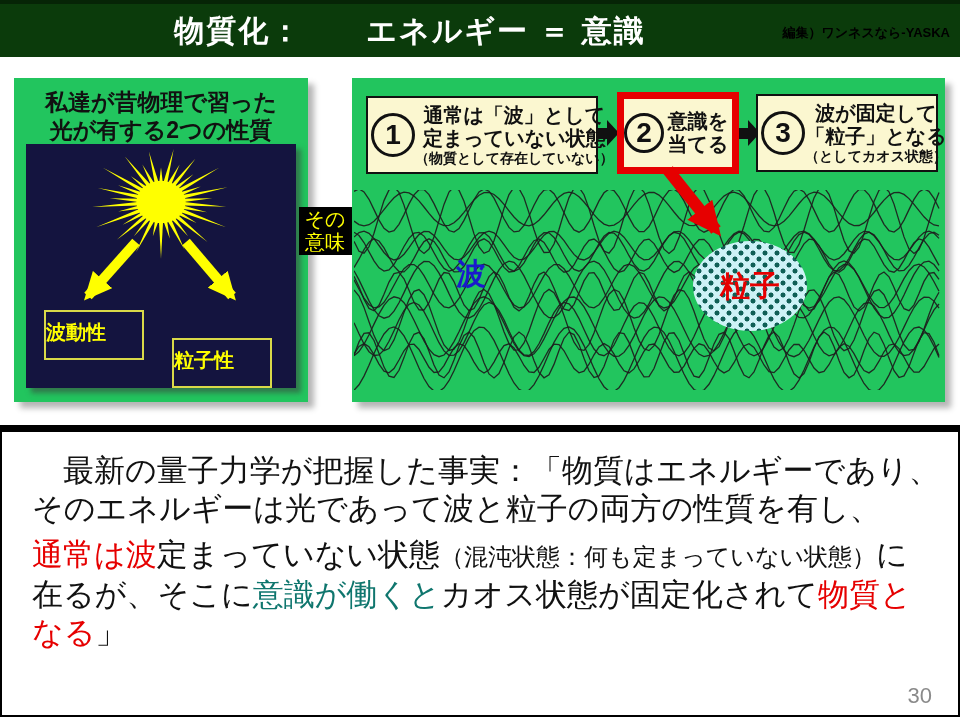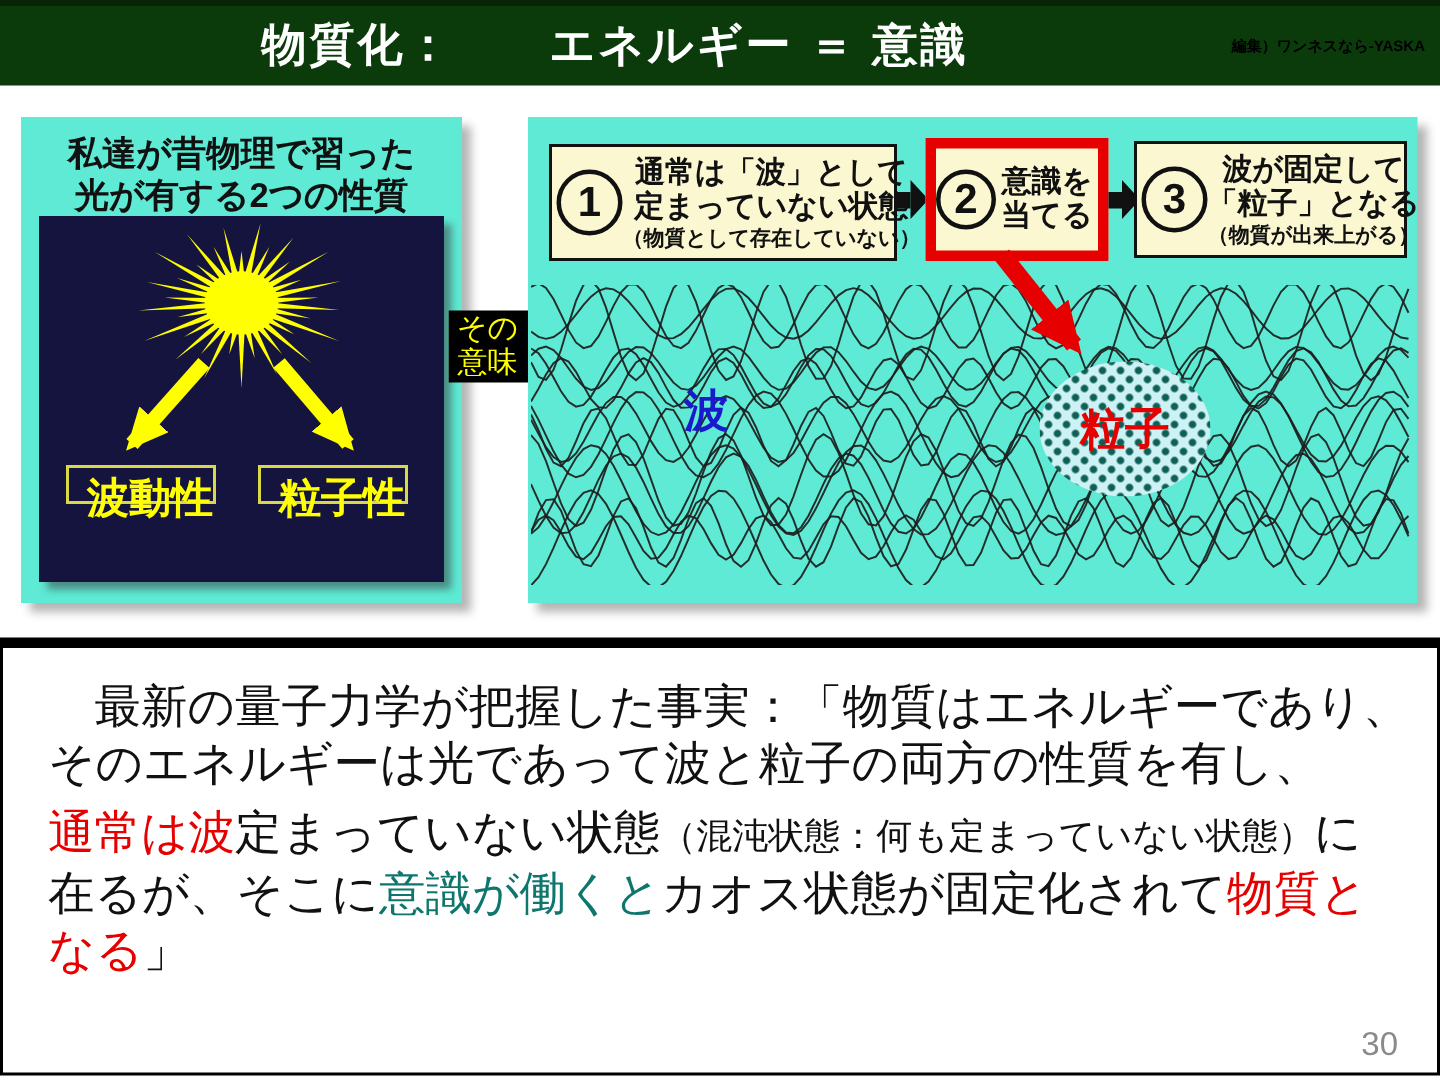--- a/index.html
+++ b/index.html
@@ -11,46 +11,46 @@
   .header{
     position:absolute;left:0;top:0;width:960px;height:57px;
     background:#0b3b0b;border-top:4px solid #062406;box-sizing:border-box;
   }
   .header-title{
     position:absolute;left:0;top:0;width:820px;height:53px;line-height:53px;
     text-align:center;color:#ffffff;font-size:30px;font-weight:bold;letter-spacing:2px;
     white-space:nowrap;
   }
   .header-credit{
-    position:absolute;right:10px;top:20px;font-size:10px;font-weight:bold;white-space:nowrap;text-align:right;
+    position:absolute;right:10px;top:20px;font-size:13px;font-weight:bold;white-space:nowrap;text-align:right;
   }
   
   .panel{
-    position:absolute;background:#5eead4;box-shadow:6px 6px 6px #b5b5b5;
+    position:absolute;background:#22c55e;box-shadow:6px 6px 6px #b5b5b5;
   }
   .panel-left{left:14px;top:78px;width:294px;height:324px;}
   .panel-right{left:352px;top:78px;width:593px;height:324px;}
   
   .lp-heading{
     padding-top:10px;text-align:center;color:#111;font-weight:bold;
     font-size:23px;line-height:28px;white-space:nowrap;
   }
   .navy-box{
     position:absolute;left:12px;top:66px;width:270px;height:244px;
     background:#14143f;box-shadow:5px 5px 5px rgba(60,60,60,.55);
   }
   .sun-svg{position:absolute;left:62px;top:0px;}
   .navy-arrows{position:absolute;left:0;top:0;}
   .prop-box{
-    position:absolute;top:166px;width:100px;height:26px;box-sizing:border-box;
-    border:2px solid #d9d948;color:#ffff00;font-size:28px;font-weight:bold;
-    text-align:right;line-height:40px;white-space:nowrap;
+    position:absolute;top:166px;width:100px;height:50px;box-sizing:border-box;
+    border:2px solid #d9d948;color:#ffff00;font-size:20px;font-weight:bold;
+    text-align:left;line-height:40px;white-space:nowrap;
   }
   .prop-wave{left:18px;}
-  .prop-particle{left:146px;}
+  .prop-particle{left:146px;margin-top:28px;}
   
   .connector{position:absolute;left:299px;top:181px;width:82px;height:100px;}
   .connector-label{
     position:absolute;left:0px;top:27px;width:52px;text-align:center;
     color:#ffff00;font-size:20px;font-weight:normal;line-height:23px;white-space:nowrap;
   }
   
   .step-box{
     position:absolute;display:flex;align-items:center;box-sizing:border-box;
     border:2px solid #111;background:#fbf7d0;
@@ -202,21 +202,21 @@
       </div>
     </div>
 
     <div class="step-arrow arrow-2"></div>
 
     <div class="step-box step-3">
       <div class="step-num">3</div>
       <div class="step-text">
         <div class="step-line">波が固定して</div>
         <div class="step-line">「粒子」となる</div>
-        <div class="step-note">（物質が出来上がる）</div>
+        <div class="step-note">（としてカオス状態）</div>
       </div>
     </div>
 
     <svg class="waves-svg" id="waves-svg" width="589" height="200" viewBox="0 0 589 200">
         <path d="M0,31.1L5,34.6L10,35.9L15,34.7L20,31.2L25,25.9L30,19.7L35,13.3L40,7.8L45,3.9L50,2.2L55,2.9L60,6.0L65,10.9L70,17.0L75,23.4L80,29.2L85,33.5L90,35.7L95,35.4L100,32.8L105,28.2L110,22.3L115,15.9L120,9.9L125,5.3L130,2.6L135,2.3L140,4.5L145,8.7L150,14.4L155,20.8L160,27.0L165,31.9L170,35.0L175,35.8L180,34.2L185,30.3L190,24.8L195,18.5L200,12.2L205,6.9L210,3.4L215,2.1L220,3.3L225,6.8L230,12.0L235,18.2L240,24.6L245,30.1L250,34.1L255,35.8L260,35.1L265,32.1L270,27.2L275,21.1L280,14.7L285,8.9L290,4.6L295,2.4L300,2.5L305,5.1L310,9.7L315,15.6L320,22.0L325,28.0L330,32.7L335,35.4L340,35.7L345,33.6L350,29.4L355,23.6L360,17.2L365,11.1L370,6.1L375,3.0L380,2.2L385,3.8L390,7.6L395,13.1L400,19.4L405,25.7L410,31.0L415,34.6L420,35.9L425,34.7L430,31.3L435,26.1L440,19.9L445,13.5L450,7.9L455,4.0L460,2.2L465,2.9L470,5.8L475,10.7L480,16.8L485,23.2L490,29.0L495,33.4L500,35.6L505,35.5L510,32.9L515,28.4L520,22.5L525,16.0L530,10.1L535,5.4L540,2.6L545,2.3L550,4.4L555,8.6L560,14.3L565,20.7L570,26.8L575,31.8L580,35.0L585,35.8" fill="none" stroke="#1d1d1d" stroke-width="1.3" opacity="0.92"></path>
         <path d="M0,51.4L5,61.3L10,63.2L15,56.6L20,43.2L25,26.4L30,10.6L35,-0.1L40,-3.2L45,2.4L50,15.1L55,31.6L60,47.8L65,59.4L70,63.5L75,59.0L80,47.1L85,30.8L90,14.4L95,2.0L100,-3.2L105,0.2L110,11.3L115,27.2L120,43.9L125,57.0L130,63.3L135,61.0L140,50.8L145,35.2L150,18.4L155,4.6L160,-2.7L165,-1.5L170,7.8L175,22.9L180,39.8L185,54.2L190,62.5L195,62.4L200,54.0L205,39.5L210,22.6L215,7.6L220,-1.6L225,-2.6L230,4.7L235,18.6L240,35.5L245,51.0L250,61.1L255,63.2L260,56.9L265,43.7L270,27.0L275,11.1L280,0.1L285,-3.2L290,2.1L295,14.6L300,31.1L305,47.3L310,59.2L315,63.5L320,59.3L325,47.6L330,31.4L335,14.9L340,2.3L345,-3.2L350,-0.0L355,10.8L360,26.7L365,43.4L370,56.7L375,63.2L380,61.2L385,51.2L390,35.8L395,18.9L400,4.9L405,-2.6L410,-1.7L415,7.4L420,22.3L425,39.3L430,53.8L435,62.3L440,62.5L445,54.4L450,40.0L455,23.1L460,8.0L465,-1.4L470,-2.7L475,4.4L480,18.1L485,35.0L490,50.5L495,60.9L500,63.3L505,57.2L510,44.2L515,27.5L520,11.5L525,0.3L530,-3.2L535,1.8L540,14.1L545,30.6L550,46.9L555,58.9L560,63.5L565,59.5L570,48.0L575,31.9L580,15.3L585,2.6" fill="none" stroke="#1d1d1d" stroke-width="1.3" opacity="0.92"></path>
         <path d="M0,1.3L5,-1.1L10,1.9L15,9.3L20,19.6L25,30.1L30,38.3L35,42.1L40,40.7L45,34.3L50,24.6L55,13.9L60,4.9L65,-0.3L70,-0.4L75,4.6L80,13.6L85,24.3L90,34.0L95,40.5L100,42.1L105,38.5L110,30.4L115,20.0L120,9.7L125,2.0L130,-1.0L135,1.2L140,8.1L145,18.2L150,28.8L155,37.4L160,41.9L165,41.2L170,35.4L175,26.0L180,15.3L185,5.9L190,0.1L195,-0.7L200,3.7L205,12.2L210,22.8L215,32.9L220,39.9L225,42.2L230,39.2L235,31.7L240,21.4L245,10.9L250,2.8L255,-0.9L260,0.6L265,7.0L270,16.7L275,27.4L280,36.4L285,41.6L290,41.6L295,36.5L300,27.4L305,16.8L310,7.0L315,0.6L320,-0.9L325,2.8L330,10.9L335,21.4L340,31.7L345,39.2L350,42.2L355,39.9L360,32.9L365,22.9L370,12.3L375,3.7L380,-0.7L385,0.1L390,5.9L395,15.3L400,26.0L405,35.4L410,41.2L415,41.9L420,37.4L425,28.8L430,18.2L435,8.2L440,1.2L445,-1.0L450,2.0L455,9.6L460,19.9L465,30.4L470,38.4L475,42.1L480,40.6L485,34.1L490,24.3L495,13.6L500,4.6L505,-0.4L510,-0.4L515,4.8L520,13.9L525,24.6L530,34.3L535,40.7L540,42.1L545,38.3L550,30.1L555,19.6L560,9.4L565,1.9L570,-1.1L575,1.3L580,8.4L585,18.5" fill="none" stroke="#1d1d1d" stroke-width="1.3" opacity="0.92"></path>
         <path d="M0,42.3L5,45.5L10,52.5L15,61.7L20,70.8L25,77.8L30,81.1L35,79.9L40,74.4L45,66.0L50,56.5L55,48.3L60,43.2L65,42.4L70,46.1L75,53.4L80,62.7L85,71.7L90,78.4L95,81.2L100,79.5L105,73.6L110,65.0L115,55.6L120,47.6L125,42.9L130,42.6L135,46.7L140,54.4L145,63.7L150,72.6L155,78.9L160,81.2L165,79.0L170,72.8L175,64.0L180,54.6L185,46.9L190,42.7L195,42.8L200,47.4L205,55.3L210,64.7L215,73.4L220,79.4L225,81.2L230,78.5L235,71.9L240,62.9L245,53.7L250,46.3L255,42.5L260,43.1L265,48.1L270,56.3L275,65.7L280,74.2L285,79.8L290,81.1L295,78.0L300,71.1L305,61.9L310,52.8L315,45.7L320,42.3L325,43.5L330,48.9L335,57.3L340,66.7L345,74.9L350,80.1L355,81.0L360,77.4L365,70.1L370,60.9L375,51.9L380,45.1L385,42.2L390,43.9L395,49.7L400,58.3L405,67.7L410,75.7L415,80.4L420,80.8L425,76.8L430,69.2L435,59.9L440,51.0L445,44.6L450,42.2L455,44.3L460,50.5L465,59.3L470,68.6L475,76.4L480,80.7L485,80.6L490,76.1L495,68.3L500,58.9L505,50.2L510,44.1L515,42.2L520,44.8L525,51.3L530,60.3L535,69.6L540,77.0L545,80.9L550,80.3L555,75.4L560,67.3L565,57.9L570,49.4L575,43.7L580,42.2L585,45.3" fill="none" stroke="#1d1d1d" stroke-width="1.3" opacity="0.92"></path>
         <path d="M0,47.0L5,42.5L10,41.1L15,43.4L20,48.6L25,55.5L30,62.5L35,67.7L40,70.0L45,68.7L50,64.2L55,57.6L60,50.5L65,44.6L70,41.4L75,41.7L80,45.4L85,51.5L90,58.7L95,65.1L100,69.1L105,69.9L110,67.1L115,61.5L120,54.4L125,47.7L130,42.8L135,41.1L140,42.9L145,47.9L150,54.7L155,61.7L160,67.2L165,69.9L170,69.1L175,64.9L180,58.5L185,51.3L190,45.2L195,41.6L200,41.5L205,44.8L210,50.7L215,57.8L220,64.4L225,68.8L230,70.0L235,67.6L240,62.3L245,55.3L250,48.4L255,43.3L260,41.1L265,42.5L270,47.2L275,53.8L280,60.9L285,66.7L290,69.8L295,69.3L300,65.5L305,59.3L310,52.1L315,45.8L320,41.9L325,41.3L330,44.2L335,49.9L340,57.0L345,63.7L350,68.5L355,70.0L360,68.0L365,63.0L370,56.1L375,49.1L380,43.7L385,41.2L390,42.2L395,46.5L400,53.0L405,60.1L410,66.1L415,69.6L420,69.6L425,66.1L430,60.1L435,53.0L440,46.5L445,42.2L450,41.2L455,43.7L460,49.2L465,56.2L470,63.0L475,68.0L480,70.0L485,68.4L490,63.7L495,57.0L500,49.9L505,44.2L510,41.3L515,41.9L520,45.8L525,52.2L530,59.3L535,65.6L540,69.3L545,69.8L550,66.7L555,60.9L560,53.8L565,47.1L570,42.5L575,41.1L580,43.3L585,48.4" fill="none" stroke="#1d1d1d" stroke-width="1.3" opacity="0.92"></path>
         <path d="M0,77.6L5,69.2L10,59.7L15,52.1L20,48.8L25,51.0L30,57.9L35,67.2L40,76.1L45,81.5L50,81.9L55,76.9L60,68.4L65,58.9L70,51.6L75,48.8L80,51.4L85,58.6L90,68.1L95,76.7L100,81.8L105,81.6L110,76.3L115,67.5L120,58.1L125,51.1L130,48.8L135,51.9L140,59.5L145,69.0L150,77.4L155,82.0L160,81.3L165,75.6L170,66.6L175,57.3L180,50.7L185,48.9L190,52.5L195,60.3L200,69.8L205,78.0L210,82.2L215,81.0L220,74.9L225,65.7L230,56.6L235,50.3L240,49.0L245,53.0L250,61.1L255,70.7L260,78.6L265,82.3L270,80.6L275,74.1L280,64.9L285,55.8L290,50.0L295,49.1L300,53.6L305,62.0L310,71.5L315,79.1L320,82.4L325,80.2L330,73.3L335,64.0L340,55.1L345,49.7L350,49.3L355,54.3L360,62.8L365,72.3L370,79.6L375,82.4L380,79.8L385,72.6L390,63.1L395,54.5L400,49.4L405,49.6L410,54.9L415,63.7L420,73.1L425,80.1L430,82.4L435,79.3L440,71.7L445,62.2L450,53.8L455,49.2L460,49.9L465,55.6L470,64.6L475,73.9L480,80.5L485,82.3L490,78.7L495,70.9L500,61.4L505,53.2L510,49.0L515,50.2L520,56.3L525,65.5L530,74.6L535,80.9L540,82.2L545,78.2L550,70.1L555,60.5L560,52.6L565,48.9L570,50.6L575,57.1L580,66.4L585,75.4" fill="none" stroke="#1d1d1d" stroke-width="1.3" opacity="0.92"></path>

